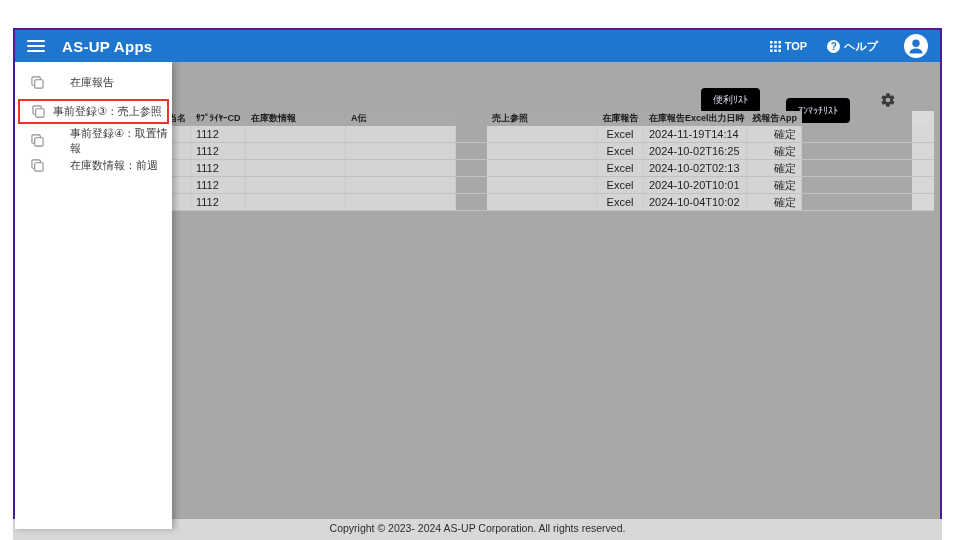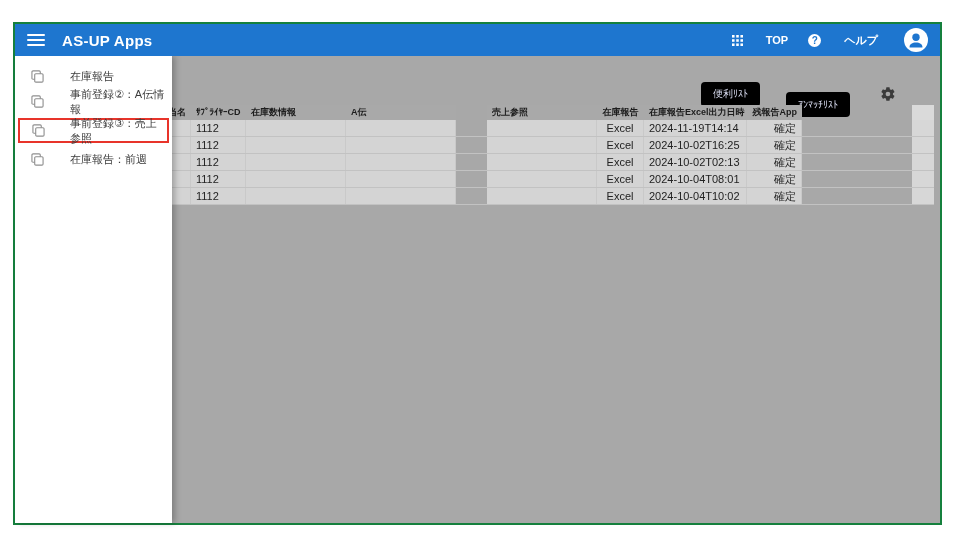--- a/index.html
+++ b/index.html
@@ -1,31 +1,31 @@
 <!DOCTYPE html>
 <html><head>
 <meta charset="utf-8">
 <style>
   * { margin:0; padding:0; box-sizing:border-box; }
   html,body { width:960px; height:540px; background:#ffffff;
     font-family:"Liberation Sans","DejaVu Sans",sans-serif; }
   .stage { position:relative; width:960px; height:540px; overflow:hidden; background:#fff; }
 
   
-  .window { position:absolute; left:13px; top:22px; width:929px; height:503px;
-    border:2px solid #15803d; background:#a8a8a8; }
+  .window { position:absolute; left:13px; top:28px; width:929px; height:503px;
+    border:2px solid #4c1d95; background:#a8a8a8; }
 
   
   .appbar { position:absolute; left:0; top:0; right:0; height:32px; background:#1e76cf;
     display:flex; align-items:center; padding:0 10px 0 12px; z-index:40; }
   .burger { width:18px; height:12px; display:flex; flex-direction:column; justify-content:space-between; cursor:pointer; }
   .burger i { display:block; height:2px; background:#fff; border-radius:1px; }
   .appbar-title { color:#fff; font-size:15px; font-weight:600; letter-spacing:.3px; margin-left:17px; }
   .appbar-right { margin-left:auto; display:flex; align-items:center; gap:20px; }
-  .appbar-link { display:flex; align-items:center; gap:23px; color:#fff; font-size:11px; font-weight:700; cursor:pointer; }
+  .appbar-link { display:flex; align-items:center; gap:4px; color:#fff; font-size:11px; font-weight:700; cursor:pointer; }
   .help-circle { width:13px; height:13px; border-radius:50%; background:#fff; color:#1e76cf;
     font-size:10px; font-weight:700; display:flex; align-items:center; justify-content:center; }
   .avatar { width:24px; height:24px; margin-left:6px; margin-right:2px; cursor:pointer; }
 
   
   .content { position:absolute; left:0; top:32px; right:0; bottom:0; background:#a8a8a8; overflow:hidden; }
 
   .actions { position:absolute; top:15px; right:44px; display:flex; align-items:center; }
   .btn { height:25px; padding:0 12px; border:none; border-radius:4px; background:#000000;
     color:#d7daee; font-size:10px; line-height:18px; cursor:pointer; white-space:nowrap;
@@ -55,21 +55,21 @@
   .c9 { flex:1; border-right:none !important; }
   .thead .c9 { background:#dadada; }
   .tbody-row .c9 { background:#d7d7d7; }
 
   
   .drawer { position:absolute; left:0; top:32px; bottom:0; width:157px; background:#ffffff;
     z-index:30; box-shadow:3px 0 6px rgba(0,0,0,.25); padding-top:8px; }
   .drawer-item { height:25px; display:flex; align-items:center; padding-left:16px; gap:26px;
     font-size:11px; color:#3c3c3c; cursor:pointer; }
   .drawer-item .copy-ic { flex:0 0 auto; display:flex; }
-  .drawer-item.highlight { border:2px solid #e8342a; margin:4px 3px; padding-left:12px; gap:25px; }
+  .drawer-item.highlight { border:2px solid #e8342a; margin:4px 3px; padding-left:12px; gap:8px; }
 
   
   .footer { position:absolute; left:13px; top:519px; width:929px; height:21px; background:#d8d8d8;
     text-align:center; font-size:10.5px; color:#2b2b2b; line-height:18px; }
 </style>
 </head>
 <body>
 
 <div class="stage">
   <div class="window">
@@ -179,21 +179,21 @@
           <div class="cell c9"></div>
         </div>
 
         <div class="trow tbody-row">
           <div class="cell c0"></div>
           <div class="cell c1">1112</div>
           <div class="cell c2"></div>
           <div class="cell c3"></div>
           <div class="cell c4"></div>
           <div class="cell c5">Excel</div>
-          <div class="cell c6">2024-10-04T08:01</div>
+          <div class="cell c6">2024-10-20T10:01</div>
           <div class="cell c7">確定</div>
           <div class="cell c8"></div>
           <div class="cell c9"></div>
         </div>
 
         <div class="trow tbody-row">
           <div class="cell c0"></div>
           <div class="cell c1">1112</div>
           <div class="cell c2"></div>
           <div class="cell c3"></div>
@@ -210,44 +210,45 @@
     <div class="drawer">
       <div class="drawer-item">
         <span class="copy-ic">
           <svg width="13" height="13" viewBox="0 0 14 14">
               <rect x="1" y="1" width="9" height="9" rx="1.2" fill="none" stroke="#8f8f8f" stroke-width="1.2"></rect>
               <rect x="4" y="4" width="9" height="9" rx="1.2" fill="#ffffff" stroke="#8f8f8f" stroke-width="1.2"></rect>
             </svg>
         </span>
         <span>在庫報告</span>
       </div>
+      <div class="drawer-item highlight">
+        <span class="copy-ic">
+          <svg width="13" height="13" viewBox="0 0 14 14">
+              <rect x="1" y="1" width="9" height="9" rx="1.2" fill="none" stroke="#8f8f8f" stroke-width="1.2"></rect>
+              <rect x="4" y="4" width="9" height="9" rx="1.2" fill="#ffffff" stroke="#8f8f8f" stroke-width="1.2"></rect>
+            </svg>
+        </span>
+        <span>事前登録③：売上参照</span>
+      </div>
       <div class="drawer-item">
         <span class="copy-ic">
           <svg width="13" height="13" viewBox="0 0 14 14">
               <rect x="1" y="1" width="9" height="9" rx="1.2" fill="none" stroke="#8f8f8f" stroke-width="1.2"></rect>
               <rect x="4" y="4" width="9" height="9" rx="1.2" fill="#ffffff" stroke="#8f8f8f" stroke-width="1.2"></rect>
             </svg>
         </span>
-        <span>事前登録②：A伝情報</span>
-      </div>
-      <div class="drawer-item highlight">
-        <span class="copy-ic">
-          <svg width="13" height="13" viewBox="0 0 14 14">
-              <rect x="1" y="1" width="9" height="9" rx="1.2" fill="none" stroke="#8f8f8f" stroke-width="1.2"></rect>
-              <rect x="4" y="4" width="9" height="9" rx="1.2" fill="#ffffff" stroke="#8f8f8f" stroke-width="1.2"></rect>
-            </svg>
-        </span>
-        <span>事前登録③：売上参照</span>
+        <span>事前登録④：取置情報</span>
       </div>
       <div class="drawer-item">
         <span class="copy-ic">
           <svg width="13" height="13" viewBox="0 0 14 14">
               <rect x="1" y="1" width="9" height="9" rx="1.2" fill="none" stroke="#8f8f8f" stroke-width="1.2"></rect>
               <rect x="4" y="4" width="9" height="9" rx="1.2" fill="#ffffff" stroke="#8f8f8f" stroke-width="1.2"></rect>
             </svg>
         </span>
-        <span>在庫報告：前週</span>
+        <span>在庫数情報：前週</span>
       </div>
     </div>
 
   </div>
 
+  <div class="footer">Copyright © 2023- 2024 AS-UP Corporation. All rights reserved.</div>
 </div>
 
 </body></html>

